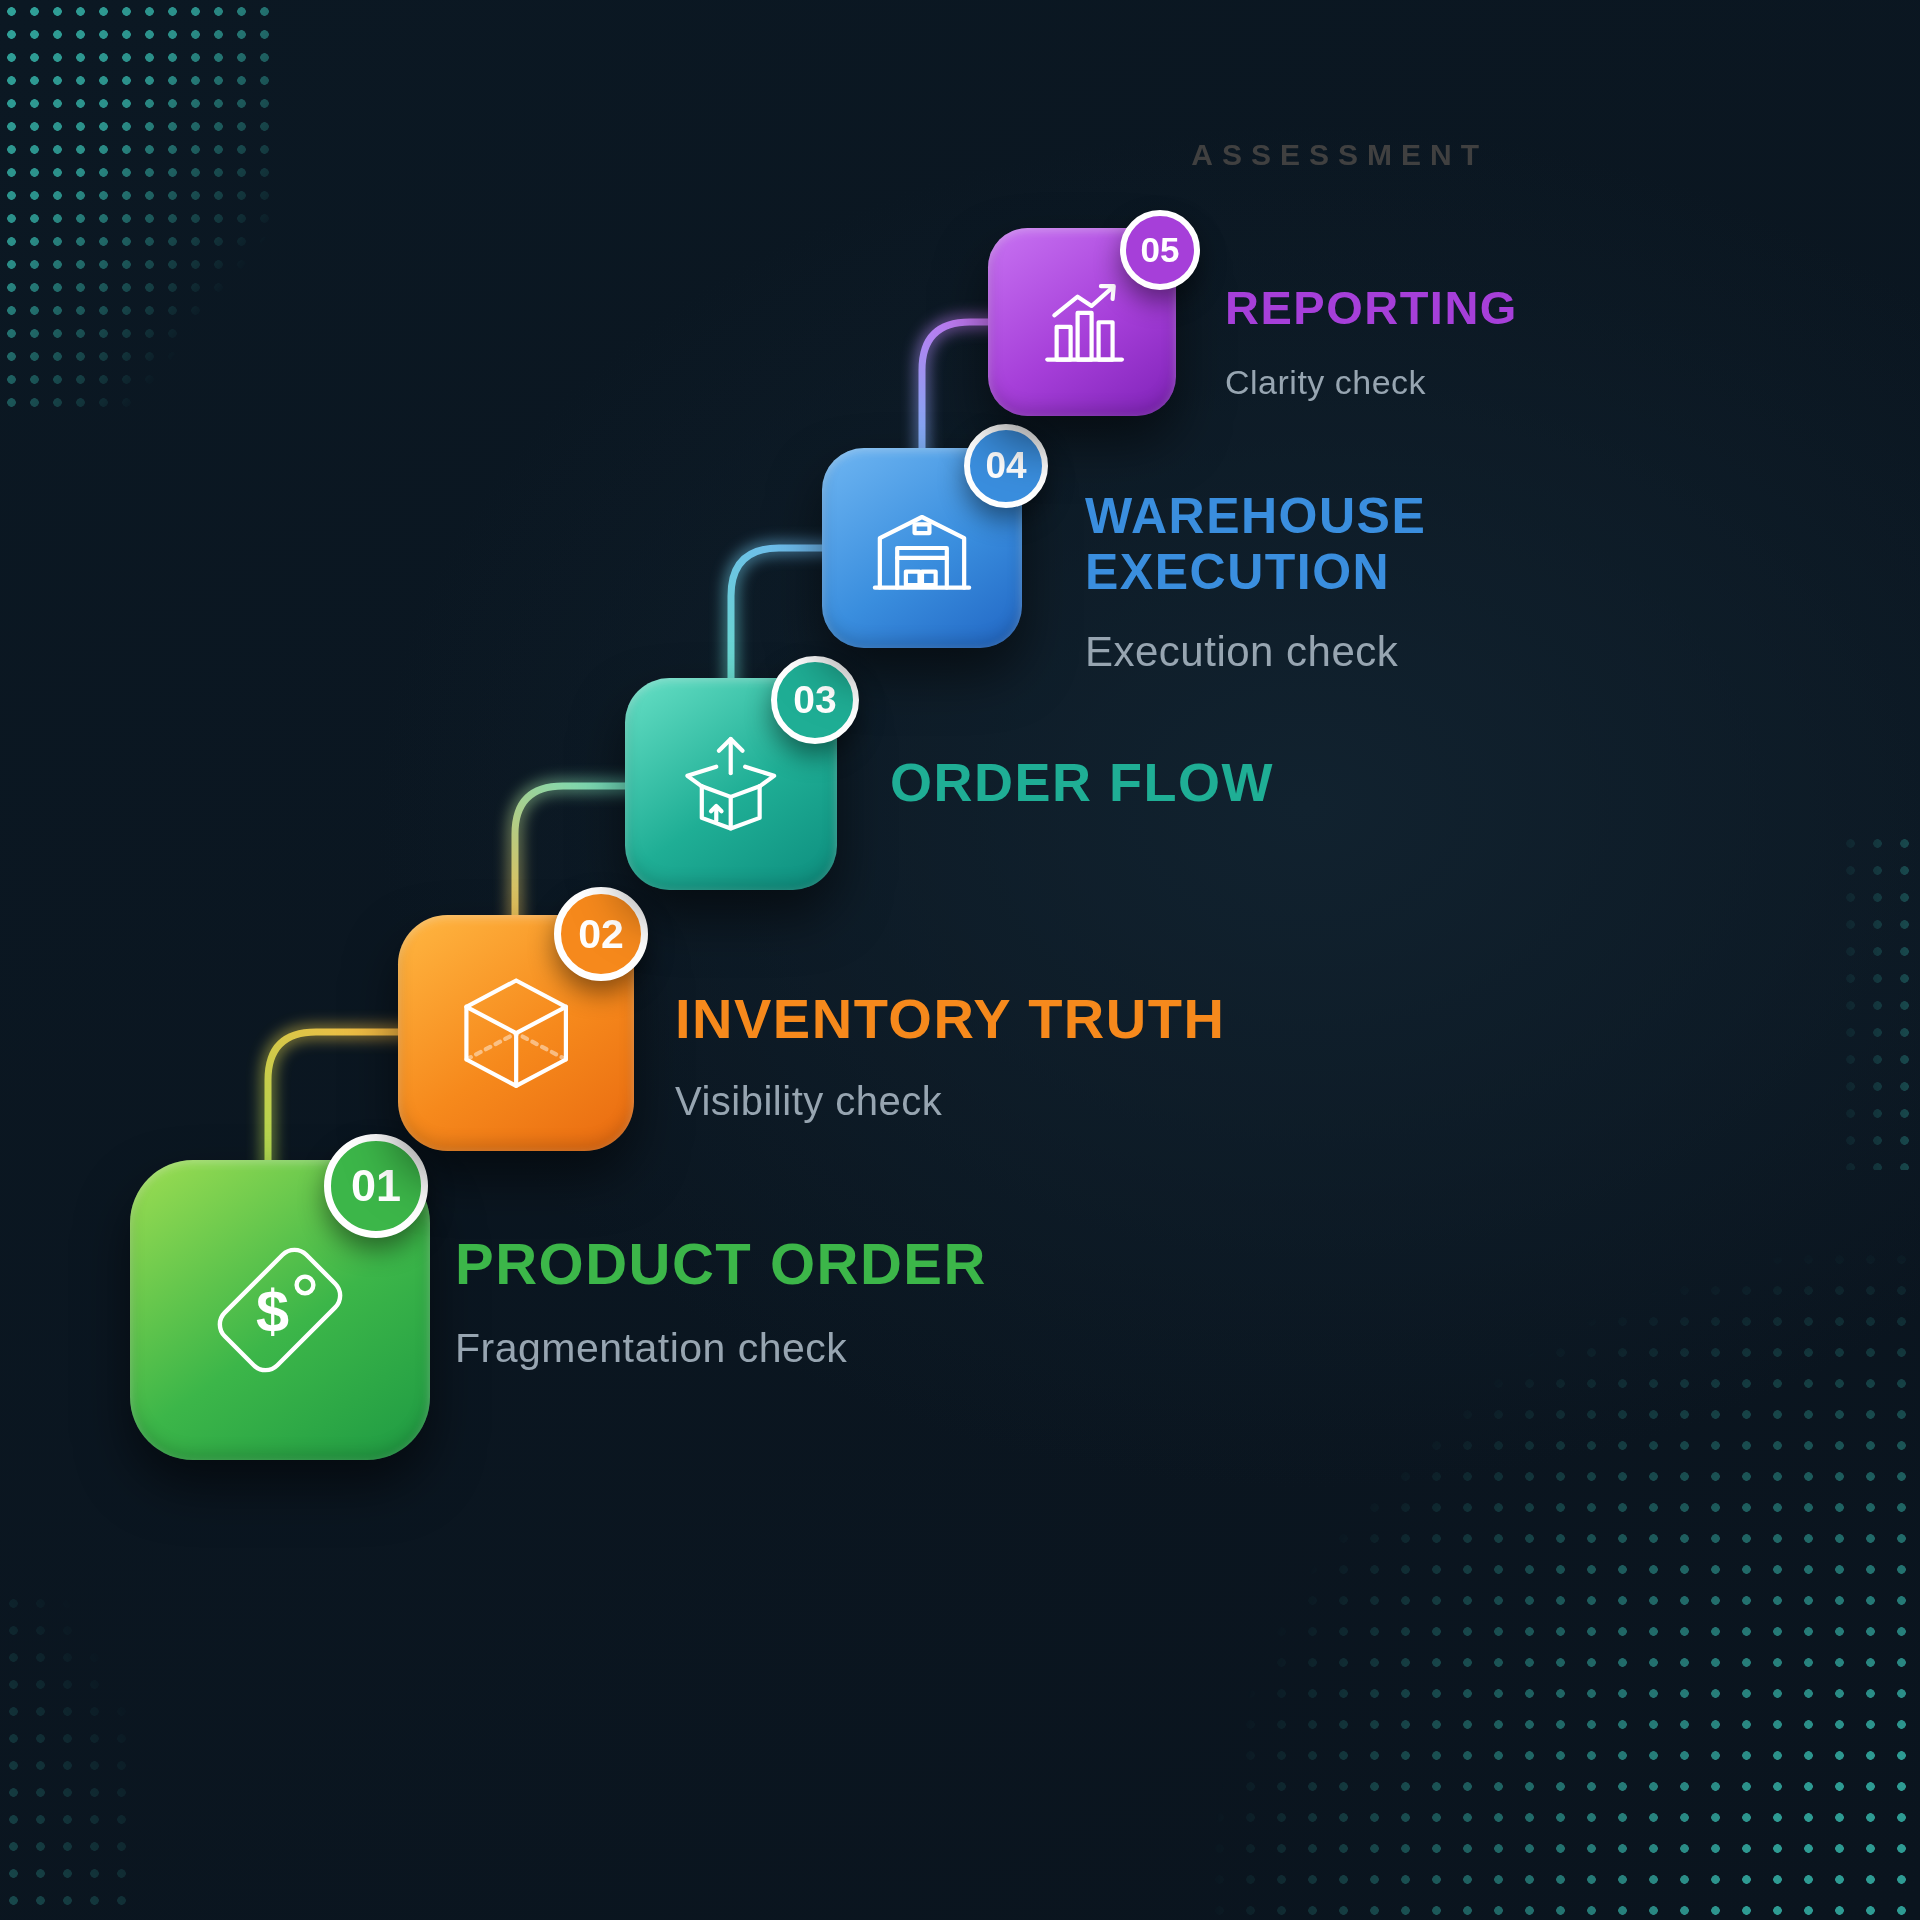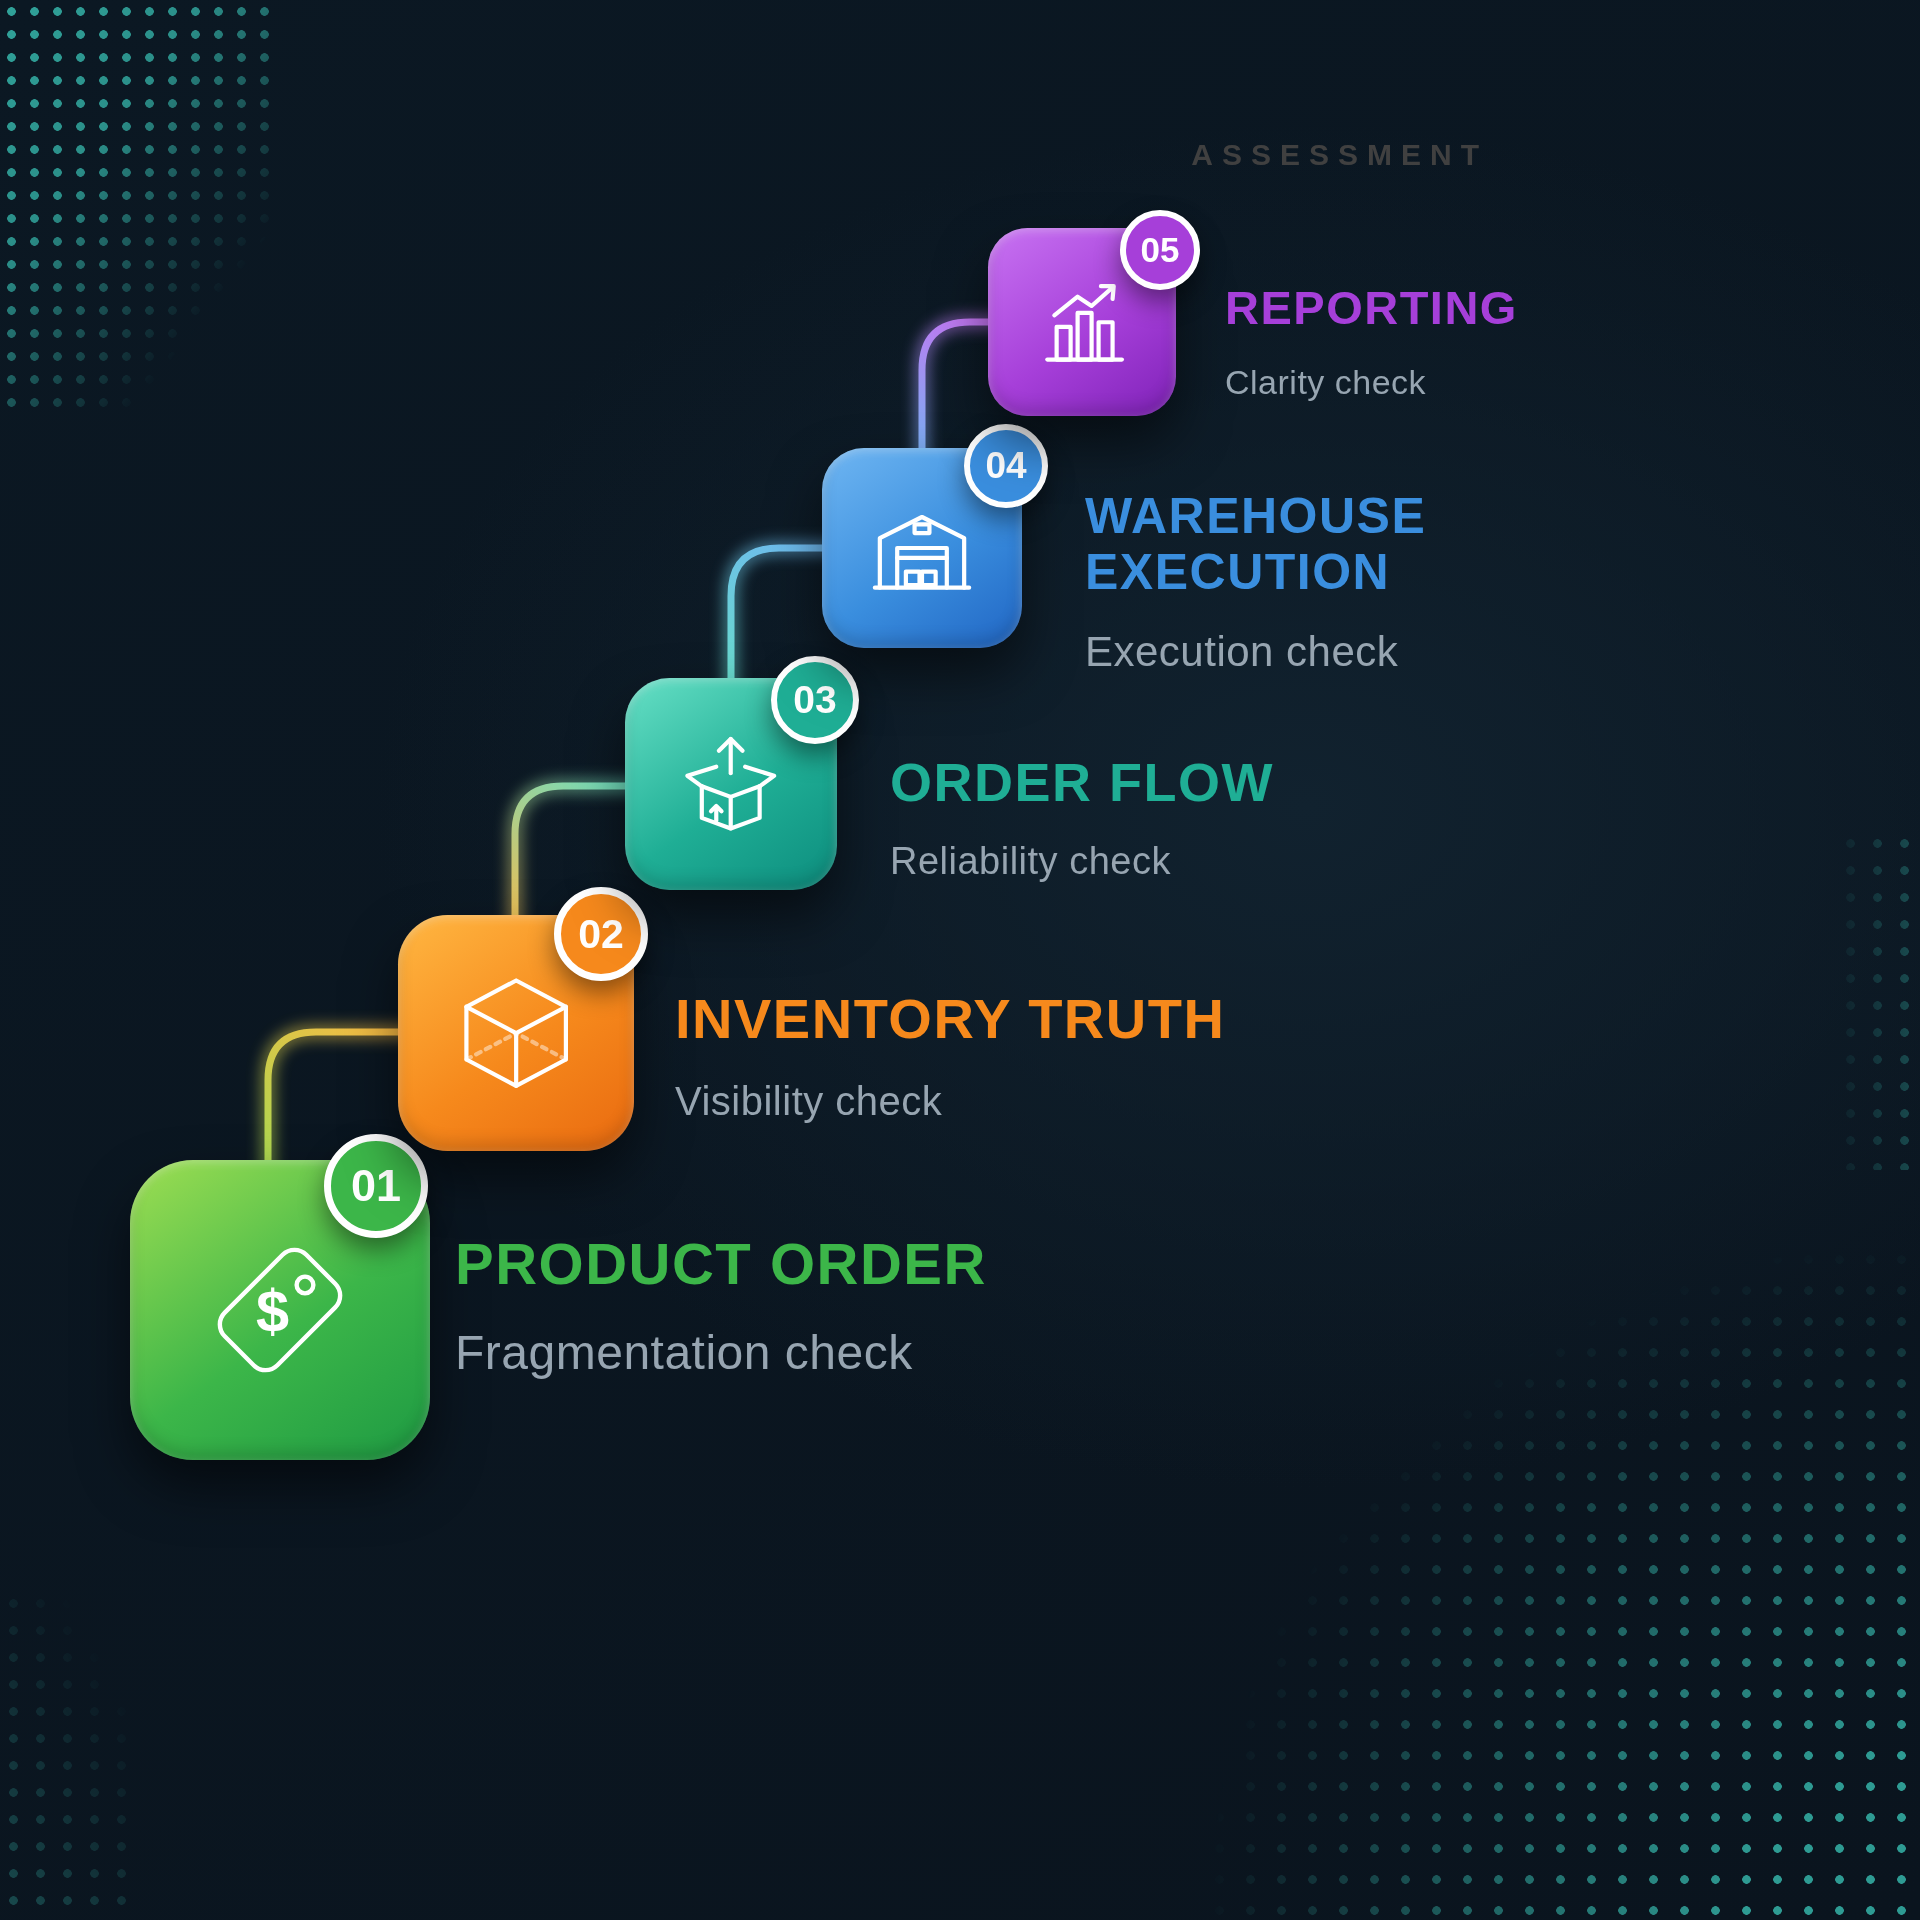--- a/index.html
+++ b/index.html
@@ -53,21 +53,21 @@
 
   .label{position:absolute;z-index:2}
   .title{font-weight:700;letter-spacing:1.5px;color:var(--m);line-height:1.12}
   .subtitle{color:var(--sub,#97a5b1);margin-top:28px;letter-spacing:.5px}
 
   
   .s0 .tile{left:130px;top:1160px;width:300px;height:300px}
   .s0 .badge{width:104px;height:104px;right:2px;top:-26px;font-size:45px}
   .s0 .label{left:455px;top:1232px}
   .s0 .title{font-size:58px}
-  .s0 .subtitle{font-size:48px}
+  .s0 .subtitle{font-size:41px}
 
   .s1 .tile{left:398px;top:915px;width:236px;height:236px}
   .s1 .badge{width:94px;height:94px;right:-14px;top:-28px;font-size:41px}
   .s1 .label{left:675px;top:988px}
   .s1 .title{font-size:56px}
   .s1 .subtitle{font-size:40px}
 
   .s2 .tile{left:625px;top:678px;width:212px;height:212px}
   .s2 .badge{width:88px;height:88px;right:-22px;top:-22px;font-size:39px;border-width:6px}
   .s2 .label{left:890px;top:752px}
@@ -190,21 +190,20 @@
         <line x1="39" y1="78" x2="39" y2="68"></line>
         <polyline points="35,71 39,67 43,71"></polyline>
       </g>
     </svg>
     <div class="badge">
       <span>03</span>
     </div>
   </div>
   <div class="label">
     <div class="title">ORDER FLOW</div>
-    <div class="subtitle">Reliability check</div>
   </div>
 </div>
 
 <div class="step s3" style="--l: #6fb6f2; --m: #3a8ede; --d: #2166c4;">
   <div class="tile">
     <svg class="icon" viewBox="0 0 100 100">
       <g fill="none" stroke="#fff" stroke-width="4.2" stroke-linecap="round" stroke-linejoin="round">
         <path d="M16 82 L16 42 L50 25 L84 42 L84 82"></path>
         <line x1="12" y1="82" x2="88" y2="82"></line>
         <rect x="44" y="31" width="12" height="7"></rect>

